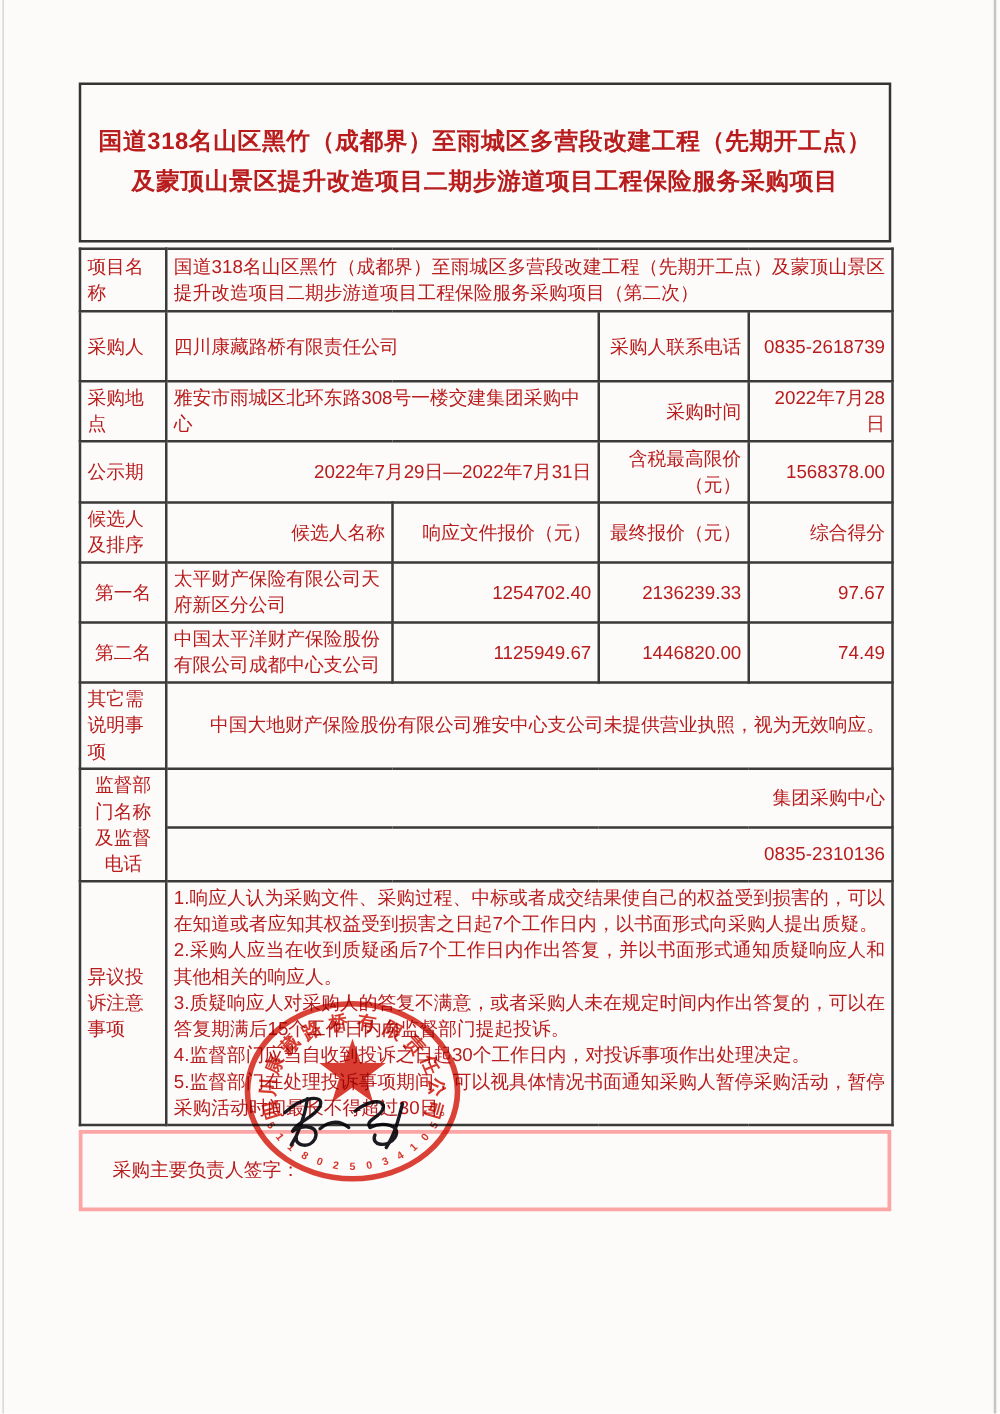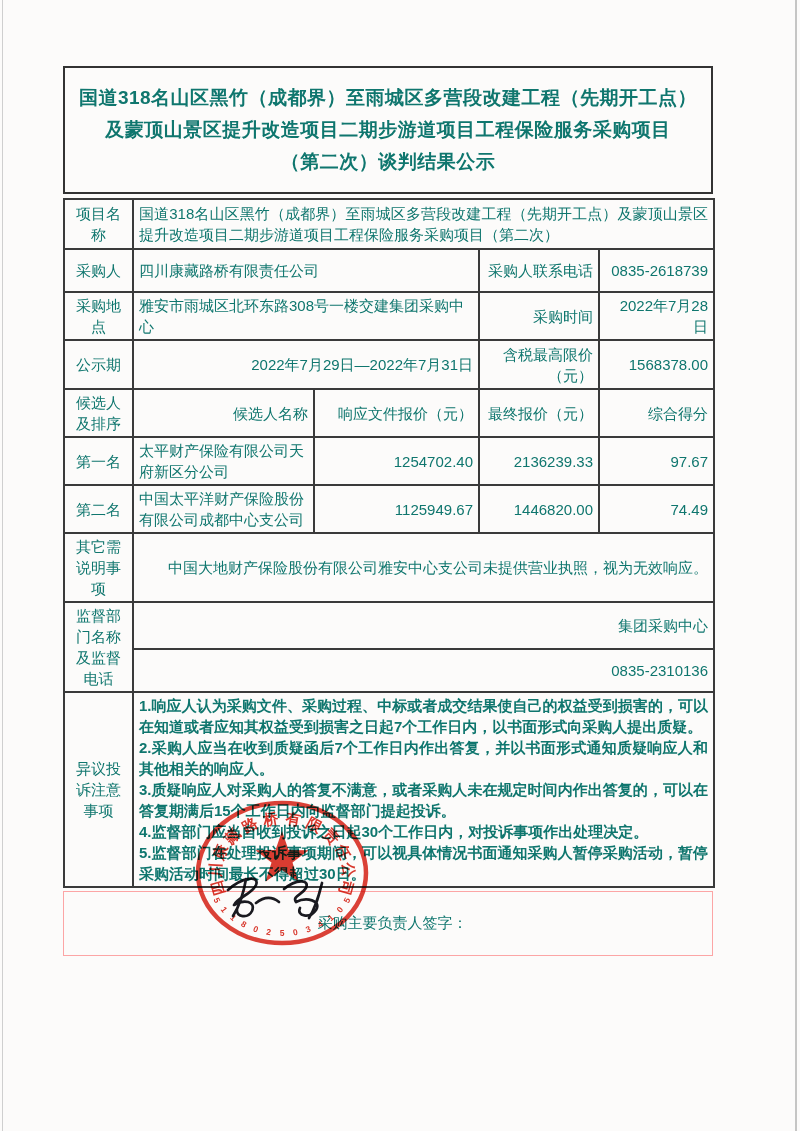--- a/index.html
+++ b/index.html
@@ -1,59 +1,58 @@
 <!DOCTYPE html>
 <html><head>
 <meta charset="utf-8">
 <style>
   html,body{margin:0;padding:0;}
   body{width:800px;height:1131px;background:#ffffff;font-family:"Liberation Sans","DejaVu Sans",sans-serif;}
-  .page{position:relative;width:800px;height:1131px;background:#fcfbfa;color:#0f766e;overflow:hidden;}
+  .page{position:relative;width:800px;height:1131px;background:#fcfbfa;color:#b91c1c;overflow:hidden;}
   .edge-left{position:absolute;left:2px;top:0;bottom:0;width:1px;background:#cfcfcf;}
   .edge-right{position:absolute;right:3px;top:0;bottom:0;width:2px;background:#a8a8a8;opacity:.65;}
 
   .content{position:absolute;left:63px;top:66px;width:650px;}
 
   .title-box{box-sizing:border-box;width:650px;height:128px;border:2px solid #333;
     display:flex;flex-direction:column;justify-content:center;align-items:center;
     font-size:19px;font-weight:bold;line-height:1.7;letter-spacing:.5px;text-align:center;}
 
   table.doc{border-collapse:collapse;table-layout:fixed;width:650px;margin-top:4px;}
   table.doc td{border:2px solid #3a3a3a;font-size:15px;padding:2px 5px;vertical-align:middle;
     word-break:break-all;line-height:1.4;box-sizing:border-box;}
-  td.lab{padding:2px 3px;text-align:center;}
+  td.lab{padding:2px 3px;text-align:left;}
   td.labc{padding:2px 2px;text-align:center;}
   .ctr{text-align:right;}
   .just{text-align:justify;}
   .sm{font-size:14px;}
-  tr.h1{height:50px} tr.h2{height:43px} tr.h3{height:45px} tr.h4{height:49px}
+  tr.h1{height:50px} tr.h2{height:56px} tr.h3{height:45px} tr.h4{height:49px}
   tr.h5{height:47px} tr.h6{height:48px} tr.h7{height:47px} tr.h8{height:41px}
   tr.h9{height:44px} tr.h10{height:40px} tr.h11{height:193px}
   td.obj{padding:6px 6px;line-height:1.38;vertical-align:top;}
-  td.obj .oi{text-align:justify;font-weight:bold;}
+  td.obj .oi{text-align:justify;}
 
-  .sign-box{box-sizing:border-box;width:650px;height:65px;border:1px solid #fca5a5;margin-top:3px;
-    display:flex;align-items:center;padding-left:9px;font-size:15px;justify-content:center;}
+  .sign-box{box-sizing:border-box;width:650px;height:65px;border:3px solid #fca5a5;margin-top:3px;
+    display:flex;align-items:center;padding-left:24px;font-size:15px;}
 
   .stamp{position:absolute;left:190px;top:795px;width:192px;height:168px;
     mix-blend-mode:multiply;pointer-events:none;}
 </style>
 </head>
 <body>
 
 <div class="page">
   <div class="edge-left"></div>
   <div class="edge-right"></div>
 
   <div class="content">
 
     <div class="title-box">
       <div>国道318名山区黑竹（成都界）至雨城区多营段改建工程（先期开工点）</div>
       <div>及蒙顶山景区提升改造项目二期步游道项目工程保险服务采购项目</div>
-      <div>（第二次）谈判结果公示</div>
     </div>
 
     <table class="doc">
       <colgroup>
         <col style="width:69px">
           <col style="width:181px">
           <col style="width:165px">
         <col style="width:120px">
           <col style="width:115px">
       </colgroup>

